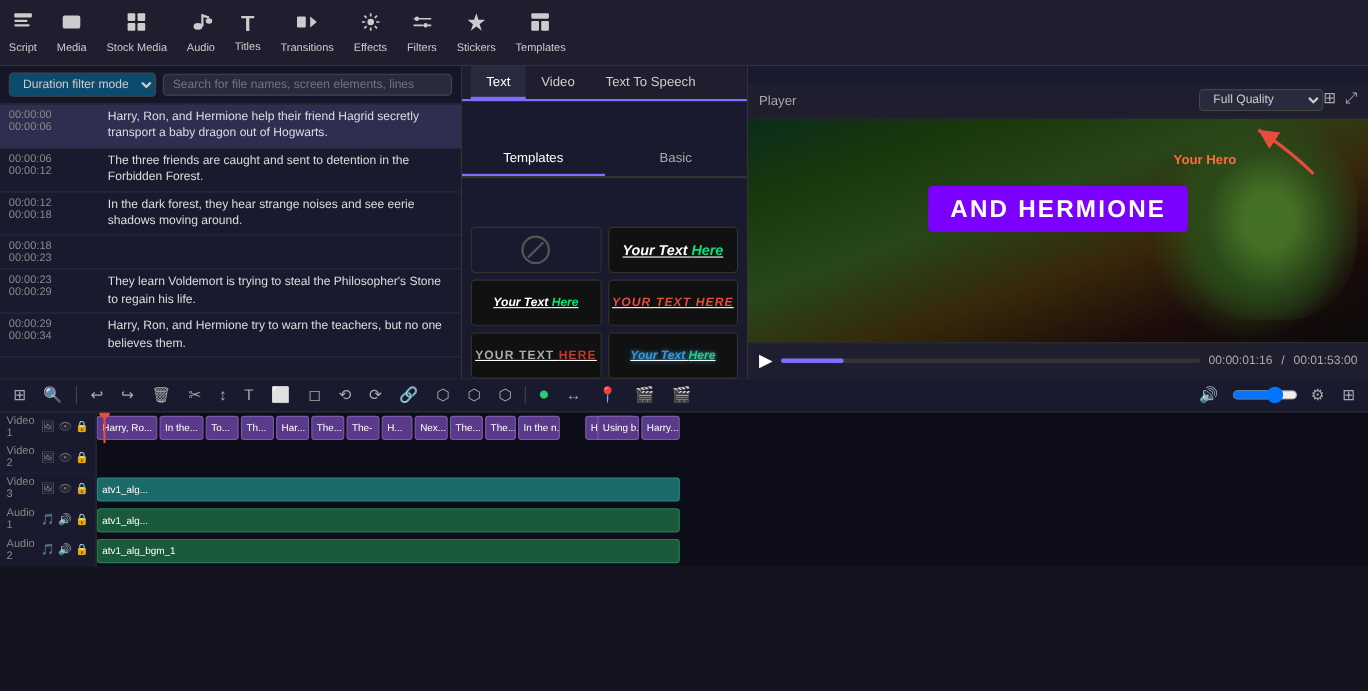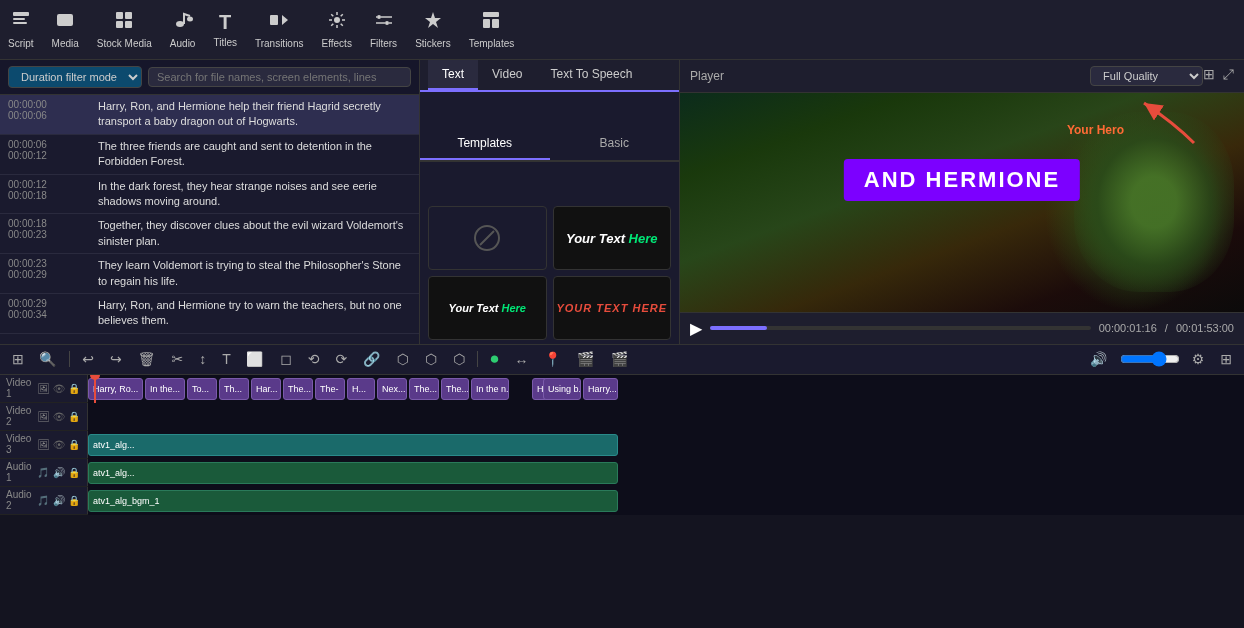--- a/index.html
+++ b/index.html
@@ -31,36 +31,36 @@
     .templates-tabs { display: flex; border-bottom: 2px solid #333; }
     .templates-tab { flex: 1; padding: 8px; text-align: center; cursor: pointer; font-size: 12px; color: #aaa; border-bottom: 2px solid transparent; }
     .templates-tab.active { color: #fff; border-bottom: 2px solid #7c6fff; }
 
     
     .mid-top-nav { display: flex; background: #1e1e2e; border-bottom: 2px solid #7c6fff; padding: 0 8px; }
     .mid-nav-tab { padding: 7px 14px; cursor: pointer; font-size: 12px; color: #ccc; }
     .mid-nav-tab.active { color: #fff; border-bottom: 2px solid #7c6fff; background: #2a2a3e; }
 
     .templates-grid { display: grid; grid-template-columns: 1fr 1fr; gap: 6px; padding: 8px; overflow-y: auto; flex: 1; }
-    .template-card { background: #111; border-radius: 4px; cursor: pointer; display: flex; align-items: center; justify-content: center; height: 64px; border: 1px solid #333; overflow: hidden; position: relative; }
+    .template-card { background: #111; border-radius: 4px; cursor: pointer; display: flex; align-items: center; justify-content: center; height: 42px; border: 1px solid #333; overflow: hidden; position: relative; text-decoration: underline; }
     .template-card.empty { background: #1a1a2e; }
 
     
     .txt-style-1 { font-size: 13px; font-style: italic; color: #fff; font-weight: bold; }
     .txt-style-1 span { color: #00e676; }
     .txt-style-2 { font-size: 11px; font-weight: bold; color: #fff; font-style: italic; }
     .txt-style-2 span { color: #00e676; }
     .txt-style-3 { font-size: 11px; font-weight: 900; color: #e74c3c; font-style: italic; letter-spacing: 1px; text-transform: uppercase; }
     .txt-style-4 { font-size: 11px; font-weight: 900; color: #aaa; text-transform: uppercase; letter-spacing: 1px; }
     .txt-style-4 span { color: #c0392b; }
     .txt-style-5 { font-size: 11px; font-weight: bold; color: #3498db; font-style: italic; text-shadow: 0 0 4px #3498db; }
     .txt-style-5 span { color: #2ecc71; }
 
     
-    .player-panel { flex: 1; background: #0d0d1a; display: flex; flex-direction: column; }
+    .player-panel { flex: 1; background: #0d0d1a; display: flex; flex-direction: column; margin-top: 15px; }
     .player-header { display: flex; align-items: center; justify-content: space-between; padding: 6px 10px; background: #1e1e2e; border-bottom: 1px solid #333; }
     .player-label { font-size: 12px; color: #aaa; }
     .quality-select { background: #2a2a3e; color: #ccc; border: 1px solid #444; padding: 2px 8px; border-radius: 4px; font-size: 11px; cursor: pointer; }
     .player-icons { display: flex; gap: 8px; color: #aaa; font-size: 14px; }
     .player-video { flex: 1; background: #000; position: relative; overflow: hidden; display: flex; align-items: center; justify-content: center; }
     .video-bg { width: 100%; height: 100%; background: linear-gradient(135deg, #1a3a2a 0%, #0d1a0d 40%, #2d1b0d 70%, #1a0d0d 100%); position: relative; }
     .video-text-overlay { position: absolute; top: 30%; left: 50%; transform: translateX(-50%); background: #7c00ff; padding: 8px 20px; border-radius: 4px; font-size: 22px; font-weight: 900; color: #fff; white-space: nowrap; letter-spacing: 2px; }
     .player-controls { background: #1e1e2e; padding: 6px 10px; display: flex; align-items: center; gap: 8px; border-top: 1px solid #333; }
     .play-btn { color: #fff; font-size: 16px; cursor: pointer; }
     .progress-bar { flex: 1; height: 4px; background: #333; border-radius: 2px; cursor: pointer; position: relative; }
@@ -215,21 +215,20 @@
       <span>00:00:12</span>
               <span>00:00:18</span>
     </div>
     <div class="script-text">In the dark forest, they hear strange noises and see eerie shadows moving around.</div>
   </div>
           <div class="script-row">
     <div class="script-times">
       <span>00:00:18</span>
               <span>00:00:23</span>
     </div>
-    <div class="script-text">Together, they discover clues about the evil wizard Voldemort's sinister plan.</div>
   </div>
           <div class="script-row">
     <div class="script-times">
       <span>00:00:23</span>
               <span>00:00:29</span>
     </div>
     <div class="script-text">They learn Voldemort is trying to steal the Philosopher's Stone to regain his life.</div>
   </div>
           <div class="script-row">
     <div class="script-times">

